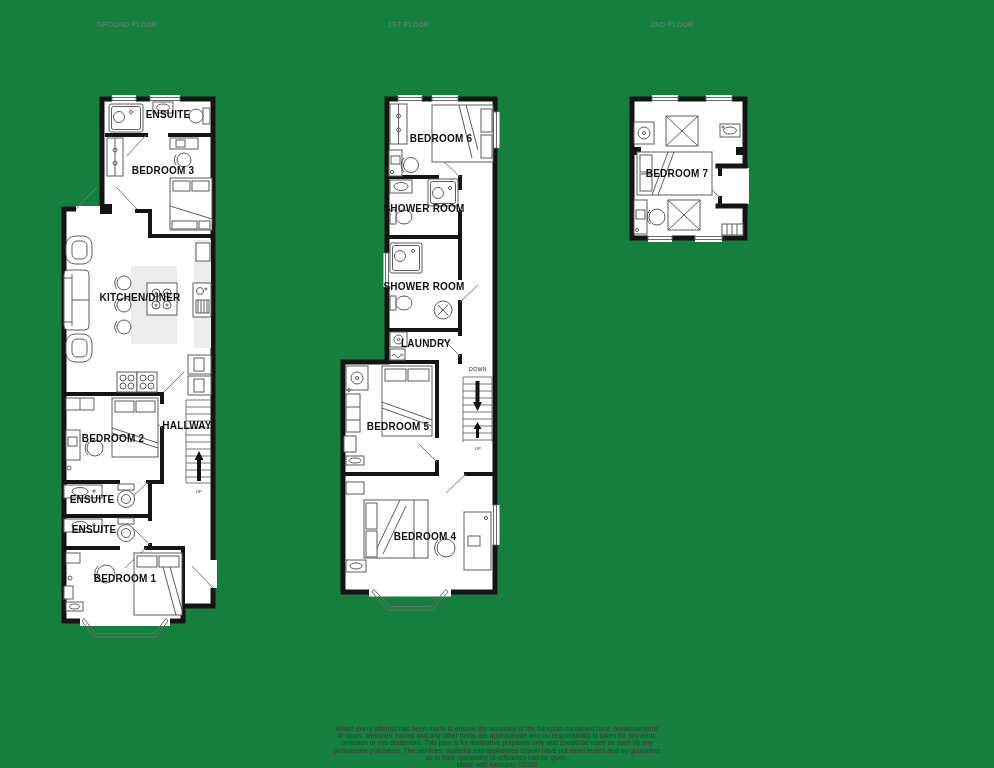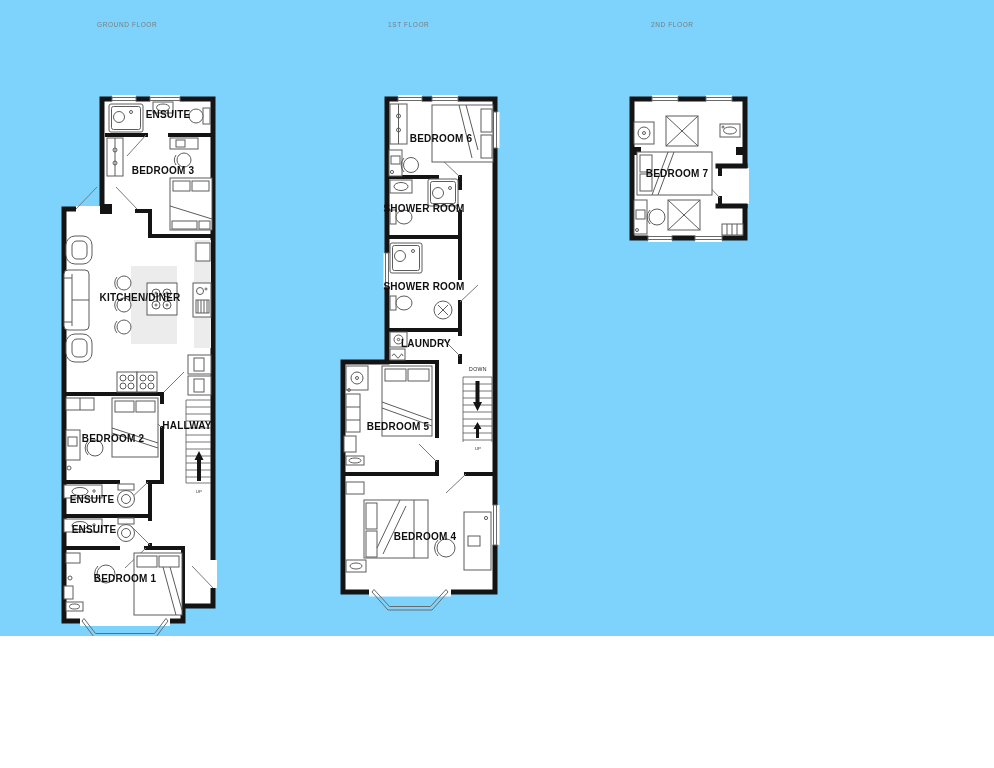--- a/index.html
+++ b/index.html
@@ -1,16 +1,16 @@
 <!DOCTYPE html>
 <html><head>
 <meta charset="utf-8">
 <style>
   html,body{margin:0;padding:0;background:#ffffff;}
-  .page{position:relative;width:994px;height:636px;background:#7dd3fc;overflow:hidden;}
+  .page{position:relative;width:994px;height:768px;background:#15803d;overflow:hidden;}
   svg{display:block;}
   text{font-family:"Liberation Sans", sans-serif;}
   .ftitle{font-size:6.5px;fill:#7c7c7c;letter-spacing:.6px;}
   .rlabel{font-size:10px;font-weight:bold;fill:#0f0f0f;text-anchor:middle;letter-spacing:.2px;}
   .sdir{font-size:5.2px;fill:#222;text-anchor:middle;letter-spacing:.4px;}
   .tiny{font-size:4.4px;fill:#333;text-anchor:middle;letter-spacing:.3px;}
   .disc{font-size:6.8px;fill:#3d3d3d;text-anchor:middle;}
   .wall-out{fill:#ffffff;stroke:#141414;stroke-width:5;stroke-linejoin:miter;}
   .w4{stroke:#141414;stroke-width:4;fill:none;stroke-linecap:square;}
   .w5{stroke:#141414;stroke-width:5;fill:none;stroke-linecap:square;}

